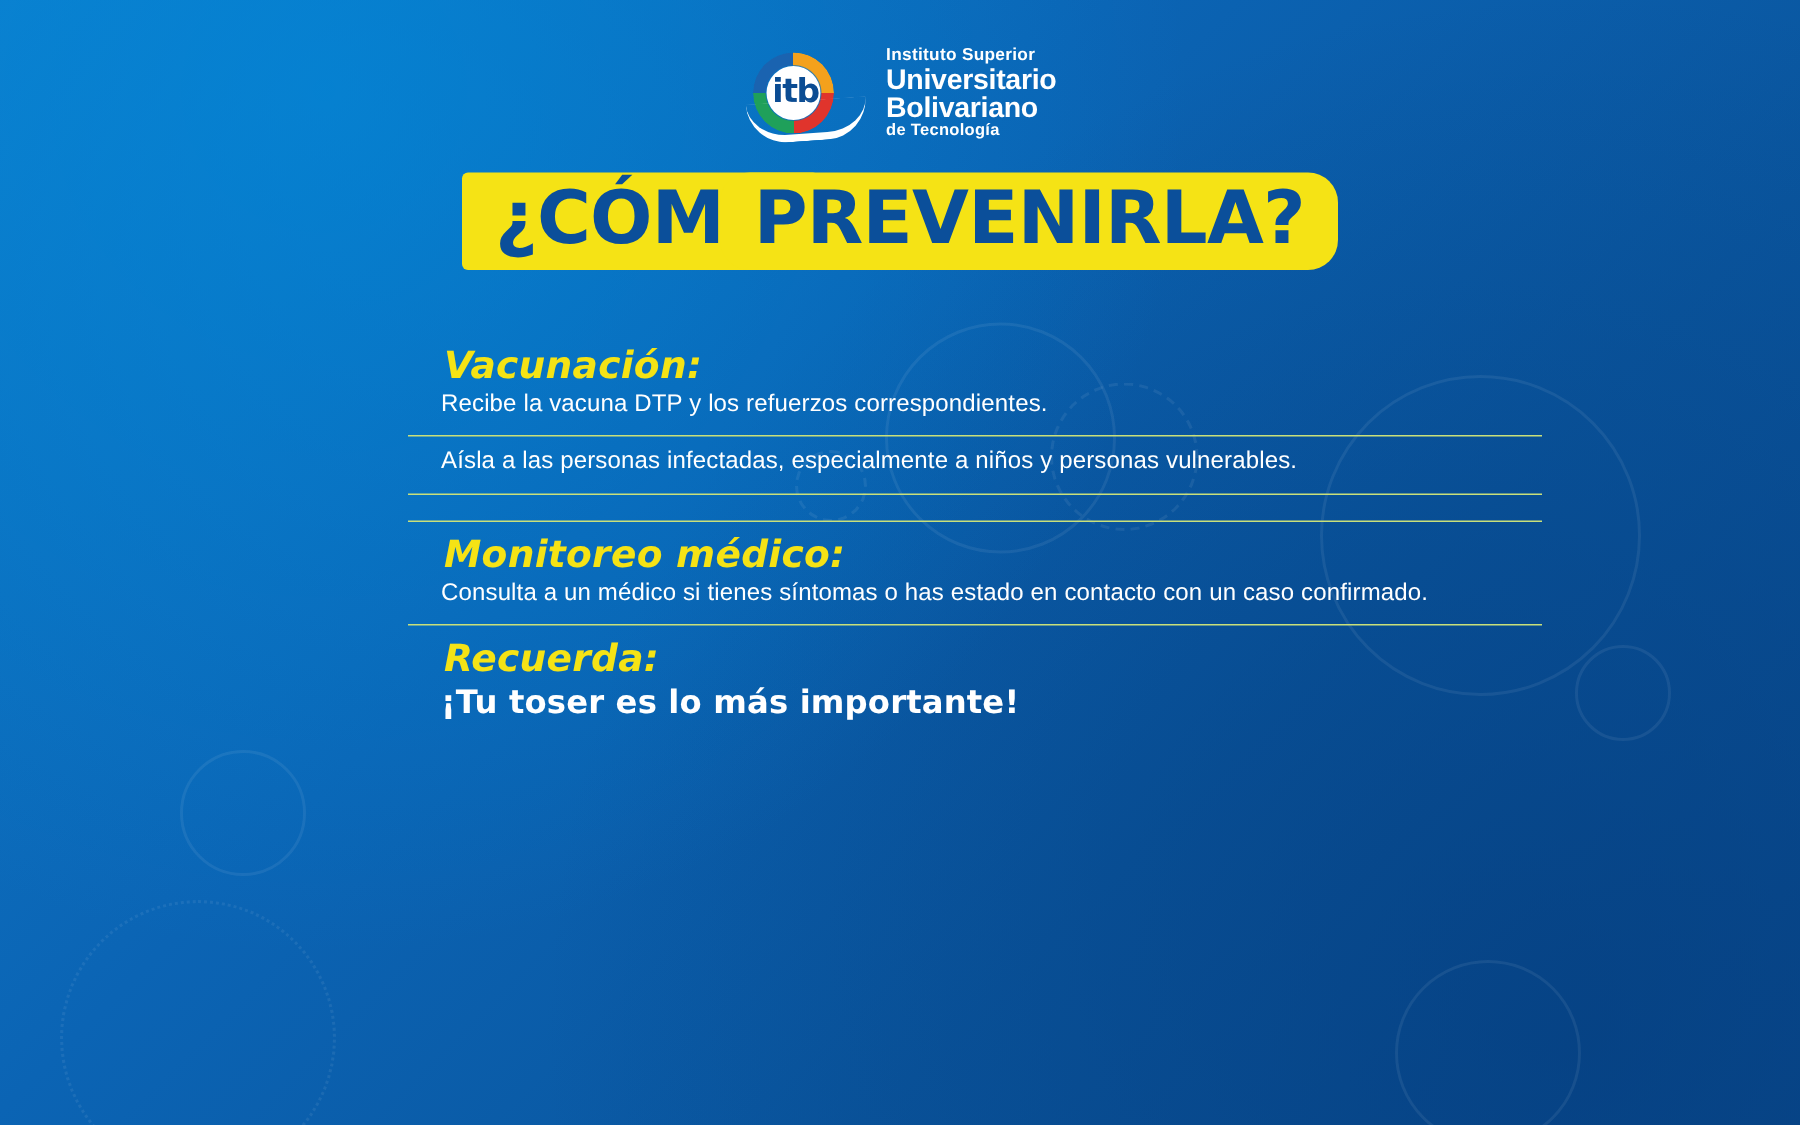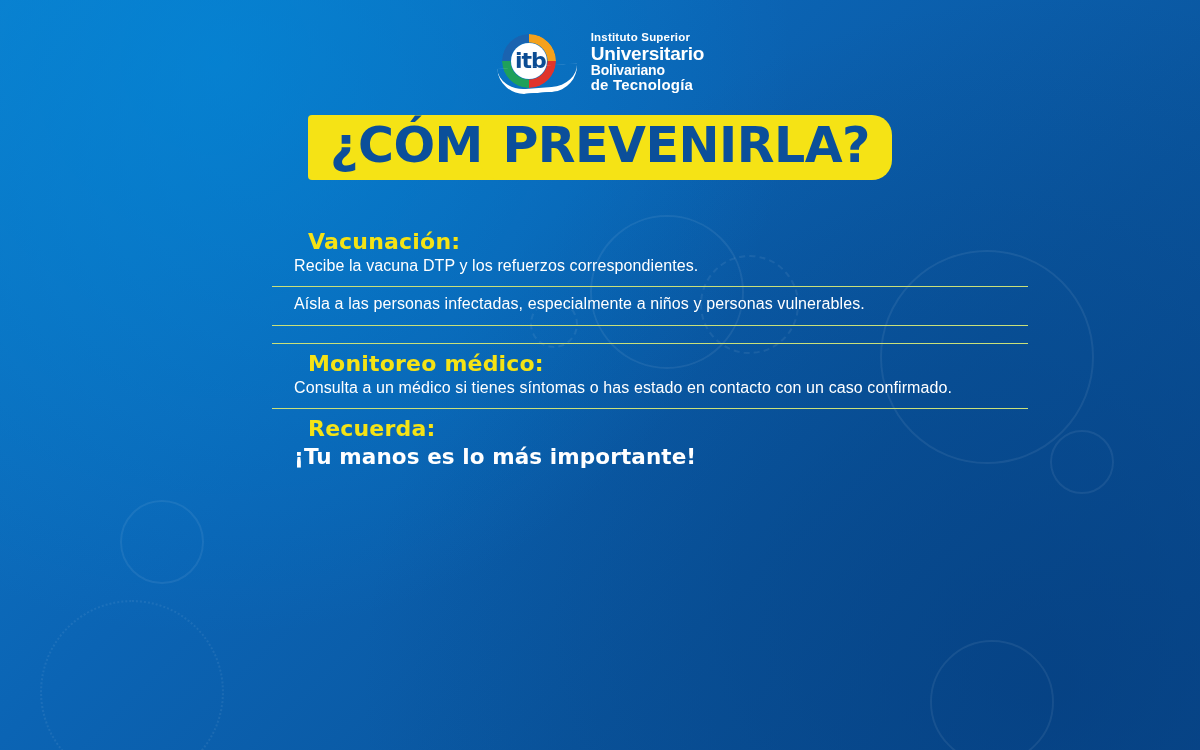--- a/index.html
+++ b/index.html
@@ -98,22 +98,22 @@
     border-radius: 0 0 48px 48px;
     transform: rotate(-4deg);
   }
   .logo-text {
     color: #ffffff;
     line-height: 1.02;
     padding-top: 2px;
   }
   .logo-l1 { font-size: 11.5px; font-weight: 700; letter-spacing: .2px; }
   .logo-l2 { font-size: 19px; font-weight: 700; letter-spacing: -.2px; }
-  .logo-l3 { font-size: 14px; font-weight: 700; letter-spacing: -.2px; }
-  .logo-l4 { font-size: 15px; font-weight: 700; letter-spacing: .2px; }
+  .logo-l3 { font-size: 19px; font-weight: 700; letter-spacing: -.2px; }
+  .logo-l4 { font-size: 11px; font-weight: 700; letter-spacing: .2px; }
 
   
   .title-block {
     position: absolute;
     top: 112px;
     left: 0; right: 0;
     text-align: center;
   }
   .title-line {
     display: inline-block;
@@ -144,23 +144,24 @@
     padding: 7px 0 10px 0;
     border-bottom: 1px solid #c9e07a;
   }
   .item:last-child {
     border-bottom: none;
   }
   .item-head {
     color: #f5e315;
     font-family: "DejaVu Sans", sans-serif;
     font-weight: 700;
-    font-size: 22px;
+    font-size: 25px;
     letter-spacing: .2px;
-    margin: 0 0 2px 36px;
+    margin: 0 0 2px 24px;
+    font-style: italic;
   }
   .item-body {
     color: #ffffff;
     font-family: Liberation Sans, sans-serif;
     font-weight: 400;
     font-size: 16px;
     line-height: 1.28;
     letter-spacing: .1px;
     margin: 0 0 0 22px;
     max-width: 730px;
@@ -225,17 +226,17 @@
     <div class="item">
     </div>
 
     <div class="item">
       <div class="item-head">Monitoreo médico:</div>
       <div class="item-body">Consulta a un médico si tienes síntomas o has estado en contacto con un caso confirmado.</div>
     </div>
 
     <div class="item">
       <div class="item-head">Recuerda:</div>
-      <div class="item-extra">¡Tu manos es lo más importante!</div>
+      <div class="item-extra">¡Tu toser es lo más importante!</div>
     </div>
 
   </div>
 </div>
 
 </body></html>

